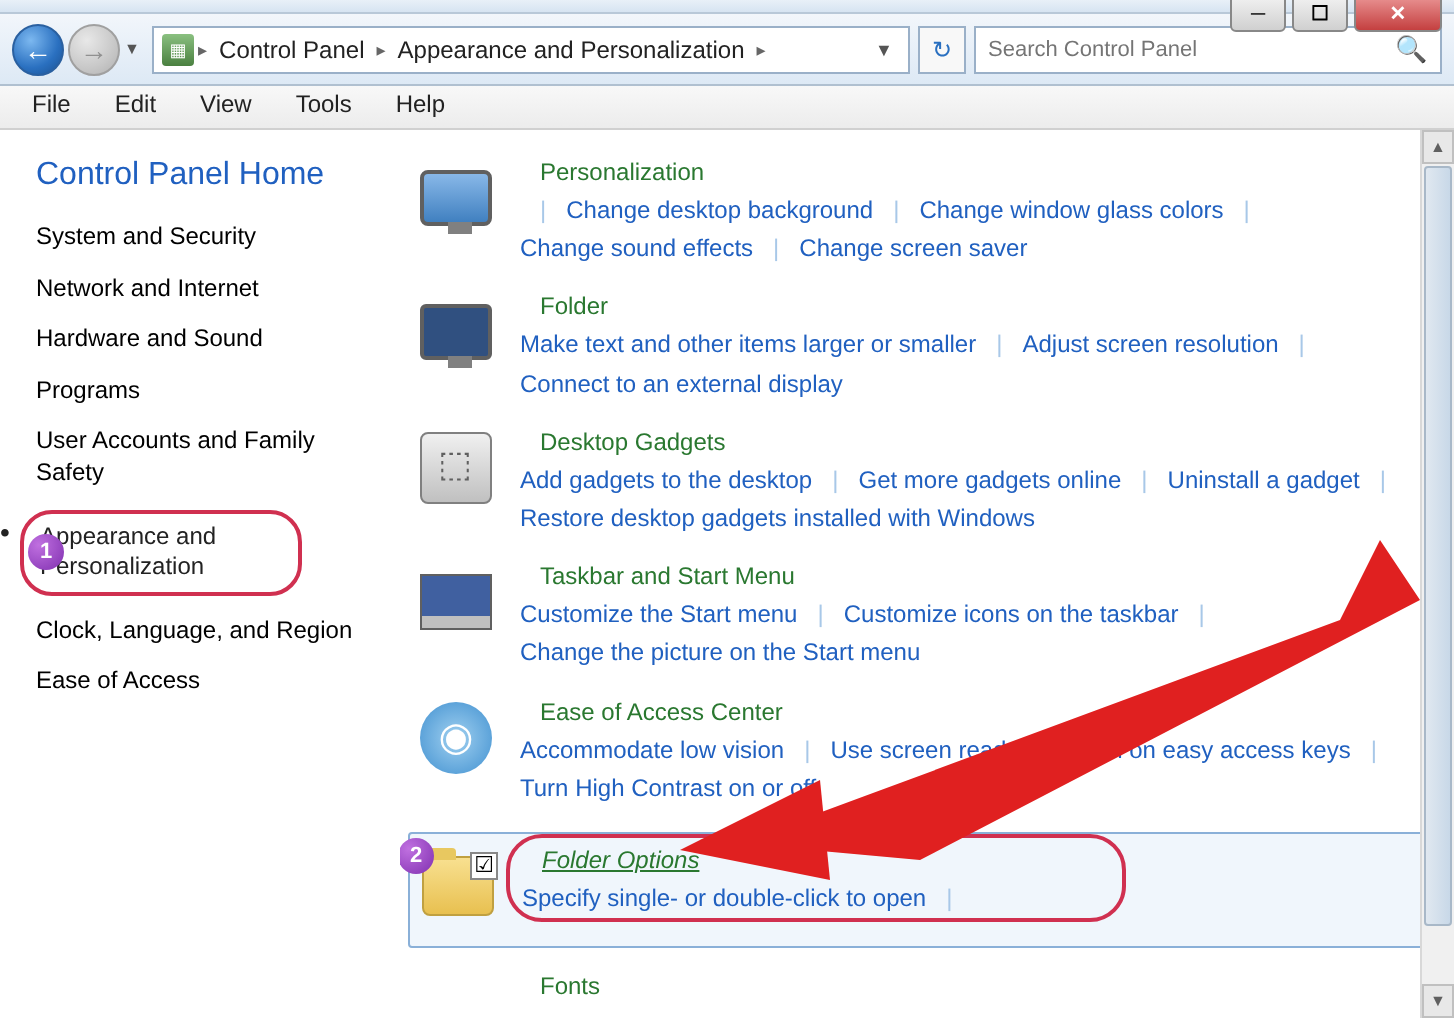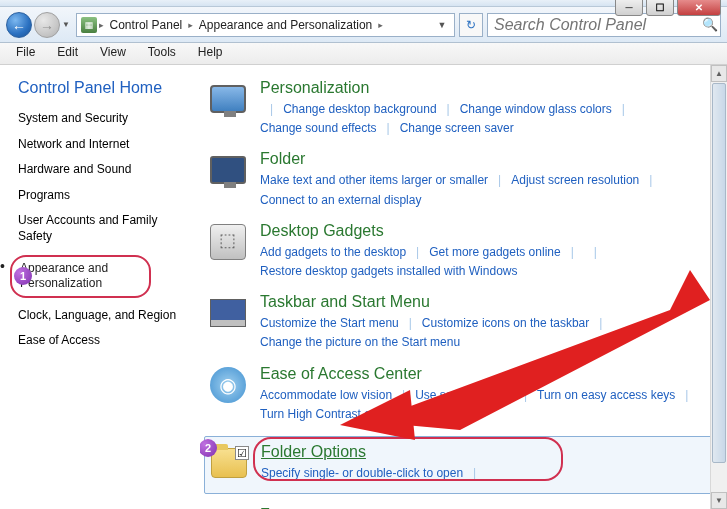--- a/index.html
+++ b/index.html
@@ -19,21 +19,21 @@
 .nav-circle { width: 26px; height: 26px; border-radius: 50%; background: radial-gradient(circle at 35% 30%, #7cb8f0, #2a70c0 60%, #1a5090); display: flex; align-items: center; justify-content: center; color: #fff; font-size: 14px; border: 1px solid #2a60a0; }
 .nav-circle.disabled { background: radial-gradient(circle at 35% 30%, #e8e8e8, #c8c8c8 60%, #b0b0b0); color: #909090; border-color:#a0a0a0; }
 .nav-drop { width:10px; height:10px; font-size:8px; color:#555;}
 .addr-bar { flex: 1; height: 24px; background: #fff; border: 1px solid #9ab0c8; display: flex; align-items: center; padding: 0 4px; gap: 2px; font-size: 12px; }
 .addr-icon { width: 16px; height: 16px; background: linear-gradient(#8ac080, #4a8040); border-radius: 2px; display:flex; align-items:center; justify-content:center; color:#fff; font-size:9px;}
 .addr-seg { padding: 0 4px; color: #222; }
 .addr-sep { color: #666; font-size: 9px; }
 .addr-drop { margin-left: auto; width: 16px; color: #555; font-size: 9px; text-align:center;}
 .refresh-btn { width: 24px; height: 24px; border: 1px solid #9ab0c8; background: #f8f8f8; display: flex; align-items: center; justify-content: center; font-size: 12px; color: #2a70c0; }
 .search-box { width: 234px; height: 24px; background: #fff; border: 1px solid #9ab0c8; display: flex; align-items: center; padding: 0 6px; }
-.search-box input { border: none; outline: none; flex: 1; font-style: italic; color: #15803d; font-size:16px; font-family:inherit;}
+.search-box input { border: none; outline: none; flex: 1; color: #15803d; font-size:11px; font-family:inherit;}
 .search-icon { color: #2a70c0; font-size: 13px; }
 
 
 .menu-bar { height: 22px; background: linear-gradient(#f8f8f8, #ececec); border-bottom: 1px solid #d0d0d0; display: flex; align-items: flex-start; padding: 0 6px; gap: 2px; }
 .menu-item { padding: 2px 10px; color: #222; cursor: default; }
 
 
 .main { display: flex; height: calc(509px - 7px - 36px - 22px); }
 
 
@@ -44,28 +44,28 @@
 .sidebar-item.current::before { content: "•"; position: absolute; left: -12px; top: 0; color:#222; font-size:14px;}
 .sidebar-item.highlighted { border: 2px solid #d03050; border-radius: 16px; padding: 4px 10px 4px 8px; margin-left: -8px; width: 141px; }
 .sidebar-badge { position: absolute; left: -4px; top: 50%; transform: translateY(-50%); width: 18px; height: 18px; border-radius: 50%; background: radial-gradient(circle at 30% 30%, #c070e0, #8030b0); color: #fff; display: flex; align-items: center; justify-content: center; font-size: 11px; font-weight: bold; z-index:5;}
 .sidebar-item-wrap { position: relative; }
 
 
 .content { flex: 1; padding: 14px 12px 10px 8px; overflow-y: auto; background:#fff;}
 .category { display: flex; gap: 12px; margin-bottom: 12px; position: relative; }
 .cat-icon { width: 40px; height: 40px; flex-shrink: 0; display:flex; align-items:center; justify-content:center;}
 .cat-body { flex: 1; }
-.cat-title { color: #2a7830; font-size: 16px; font-weight: normal; margin-bottom: 3px; cursor: pointer; }
+.cat-title { color: #2a7830; font-size: 12px; font-weight: normal; margin-bottom: 3px; cursor: pointer; margin-left: 10px; }
 .cat-links { display: flex; flex-wrap: wrap; gap: 0; line-height: 1.6; }
 .cat-link { color: #2060c0; font-size: 12px; cursor: pointer; white-space: nowrap; }
 .link-sep { color: #a8c8e8; margin: 0 10px; }
 
 
 .category.folder-opt { border: 1px solid #8ab0d8; background: #f0f6fc; padding: 6px 4px 10px 4px; margin-left:-4px; margin-right:-4px; border-radius:2px;}
-.category.folder-opt .cat-title { text-decoration: underline; }
+.category.folder-opt .cat-title { text-decoration: underline; font-style: italic; }
 .folder-highlight { position: absolute; border: 2px solid #d03050; border-radius: 18px; pointer-events: none; }
 .content-badge { position: absolute; width: 18px; height: 18px; border-radius: 50%; background: radial-gradient(circle at 30% 30%, #c070e0, #8030b0); color: #fff; display: flex; align-items: center; justify-content: center; font-size: 11px; font-weight: bold; z-index:5;}
 
 
 .arrow-anno { position: absolute; pointer-events: none; z-index:10;}
 
 
 .ico-personalize { background: linear-gradient(#88b8e8, #4080c0); border-radius:4px; width:36px;height:28px; border:2px solid #606060; position:relative;}
 .ico-personalize::after{content:""; position:absolute; bottom:-6px; left:12px; width:12px; height:6px; background:#808080;}
 .ico-display { width:36px; height:28px; background:#305080; border:2px solid #606060; border-radius:3px; position:relative;}
@@ -178,20 +178,21 @@
         <div class="cat-icon">
           <div class="ico-gadgets"></div>
         </div>
         <div class="cat-body">
           <div class="cat-title">Desktop Gadgets</div>
           <div class="cat-links">
             <span class="cat-link">Add gadgets to the desktop</span>
             <span class="link-sep">|</span>
             <span class="cat-link">Get more gadgets online</span>
             <span class="link-sep">|</span>
+            <span class="cat-link">Uninstall a gadget</span>
             <span class="link-sep">|</span>
             <span class="cat-link">Restore desktop gadgets installed with Windows</span>
           </div>
         </div>
       </div>
       <div class="category">
         <div class="cat-icon">
           <div class="ico-taskbar"></div>
         </div>
         <div class="cat-body">

